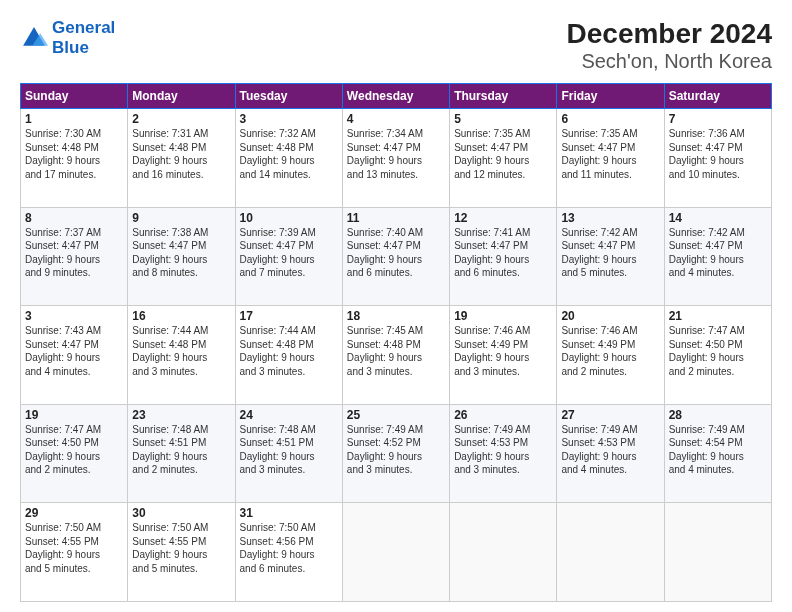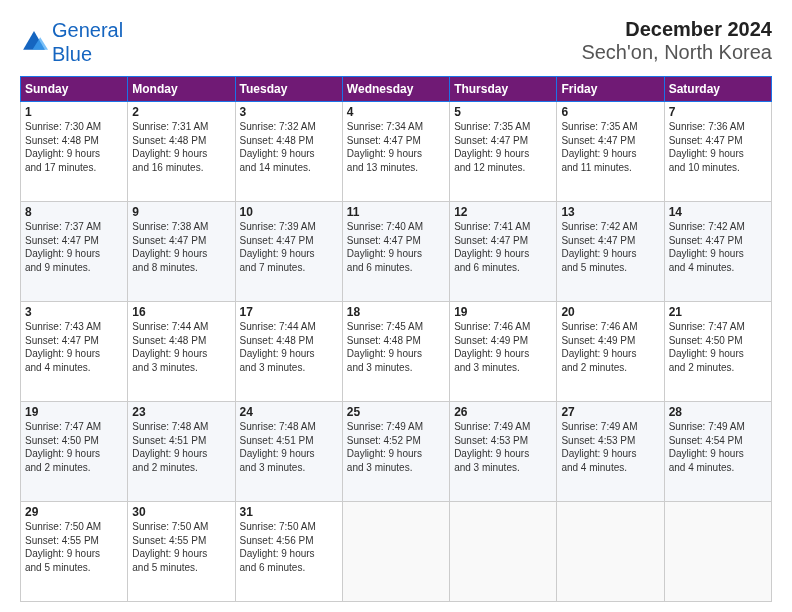--- a/index.html
+++ b/index.html
@@ -22,37 +22,37 @@
       justify-content: space-between;
       align-items: flex-start;
       margin-bottom: 10px;
     }
     .logo {
       display: flex;
       align-items: center;
       gap: 4px;
     }
     .logo-text {
-      font-size: 20px;
-      font-weight: normal;
+      font-size: 17px;
+      font-weight: bold;
       color: #1a1a2e;
       line-height: 1.2;
     }
     .logo-text span {
       color: #1565c0;
     }
     .logo-icon {
       width: 28px;
       height: 28px;
     }
     .title-block {
       text-align: right;
     }
     .main-title {
-      font-size: 20px;
+      font-size: 28px;
       font-weight: bold;
       color: #222;
     }
     .subtitle {
       font-size: 20px;
       color: #555;
     }
     .calendar {
       flex: 1;
       border: 1px solid #ccc;

